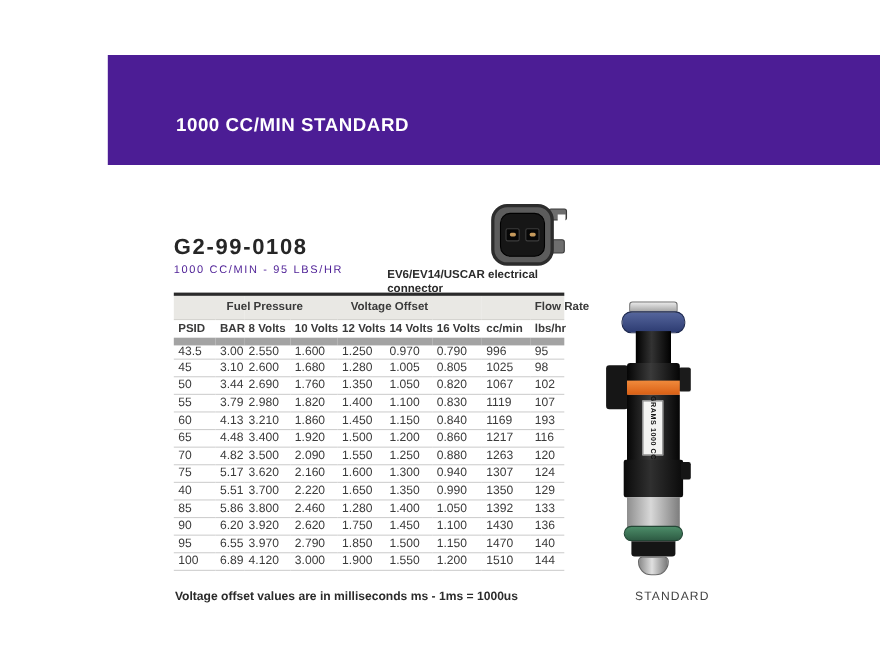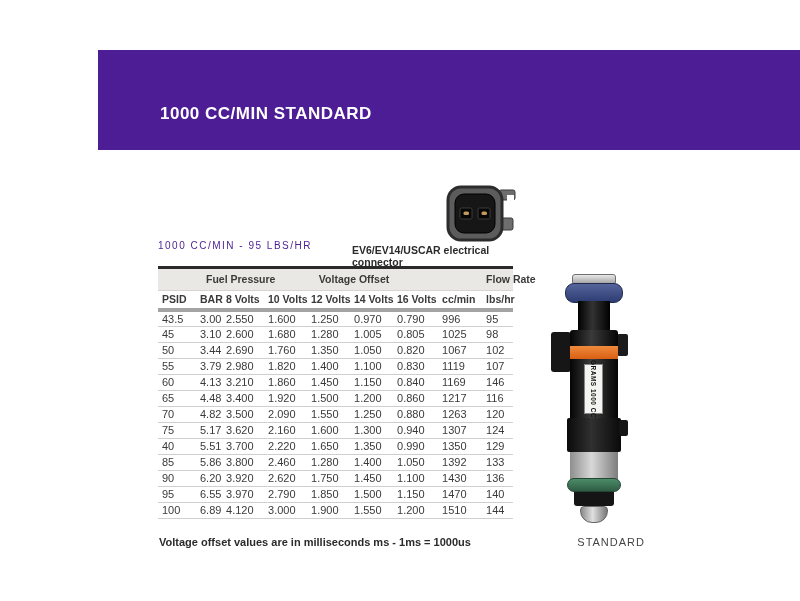--- a/index.html
+++ b/index.html
@@ -46,21 +46,21 @@
     padding:0 0 0 4px; white-space:nowrap; overflow:visible;
   }
   tr.group-row th {
     background:#e9e8e4; height:21px; font-weight:bold; font-size:10.5px;
     border-bottom:1px solid #d5d4d0;
     padding-left:48px;
   }
   tr.group-row th.c-center { text-align:center; }
   tr.head-row th {
     height:20px; font-weight:bold; font-size:10.5px;
-    border-bottom:4px solid #a3a3a3;
+    border-bottom:7px solid #a3a3a3;
   }
   tr.data-row td { height:16px; border-bottom:1px solid #cfcfcf; }
 
   .footnote {
     position:absolute; left:159px; top:536px;
     font-size:11px; font-weight:bold; color:#2b2b2b;
   }
 
   
   .injector { position:absolute; left:545px; top:270px; width:100px; height:260px; }
@@ -102,20 +102,21 @@
 </style>
 </head>
 <body>
 
 <div id="page">
 
   <div class="banner">
     <div class="banner-title">1000 CC/MIN STANDARD</div>
   </div>
 
+  <div class="part-number">G2-99-0108</div>
   <div class="part-subtitle">1000 CC/MIN - 95 LBS/HR</div>
 
   <div class="connector-icon">
     <svg width="72" height="57" viewBox="0 0 72 57">
       <rect x="53" y="5" width="16" height="10" rx="2" fill="#6e6e6e" stroke="#3a3a3a"></rect>
       <rect x="53" y="33" width="14" height="12" rx="2" fill="#6e6e6e" stroke="#3a3a3a"></rect>
       <rect x="61" y="10" width="7" height="8" fill="#ffffff"></rect>
       <rect x="2" y="2" width="54" height="53" rx="13" fill="#5c5c5c" stroke="#2c2c2c" stroke-width="3"></rect>
       <rect x="9" y="9" width="40" height="39" rx="9" fill="#161616" stroke="#000000"></rect>
       <rect x="14" y="23" width="12" height="11" rx="1.5" fill="#070707" stroke="#3d3d3d"></rect>
@@ -204,21 +205,21 @@
           </tr>
           <tr class="data-row">
             <td>60</td>
             <td>4.13</td>
             <td>3.210</td>
             <td>1.860</td>
             <td>1.450</td>
             <td>1.150</td>
             <td>0.840</td>
             <td>1169</td>
-            <td>146</td>
+            <td>193</td>
           </tr>
           <tr class="data-row">
             <td>65</td>
             <td>4.48</td>
             <td>3.400</td>
             <td>1.920</td>
             <td>1.500</td>
             <td>1.200</td>
             <td>0.860</td>
             <td>1217</td>

